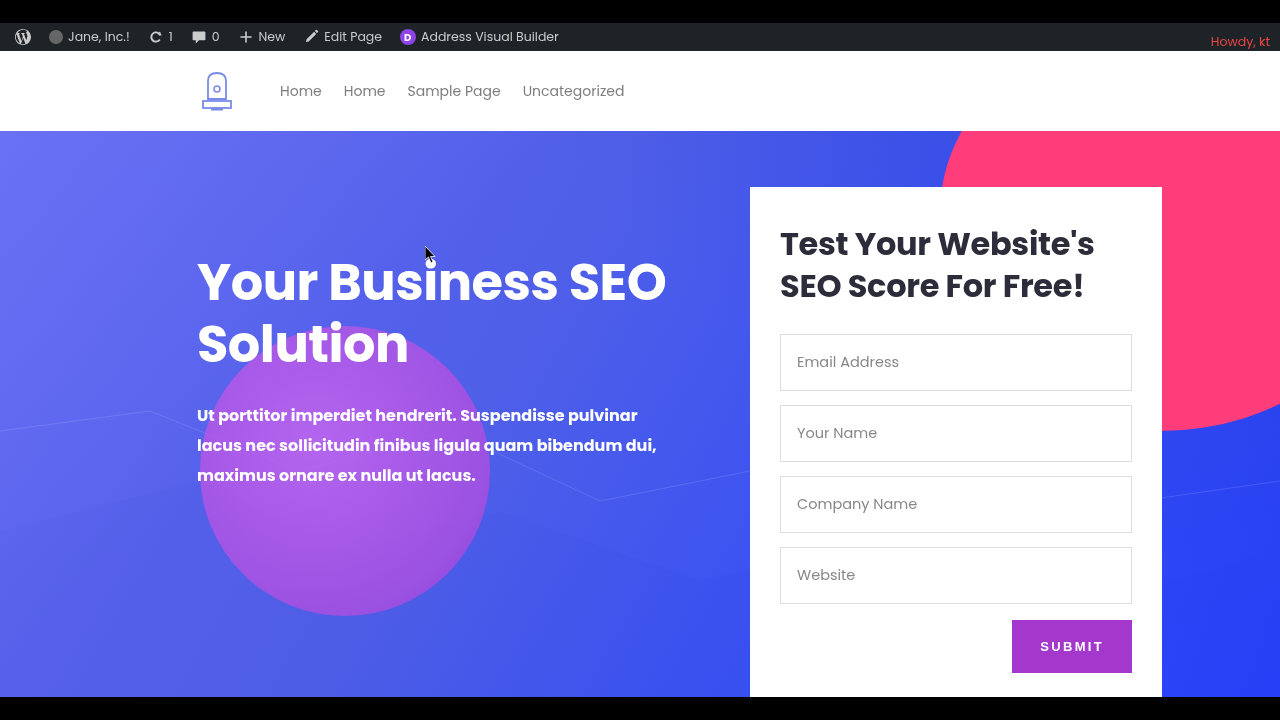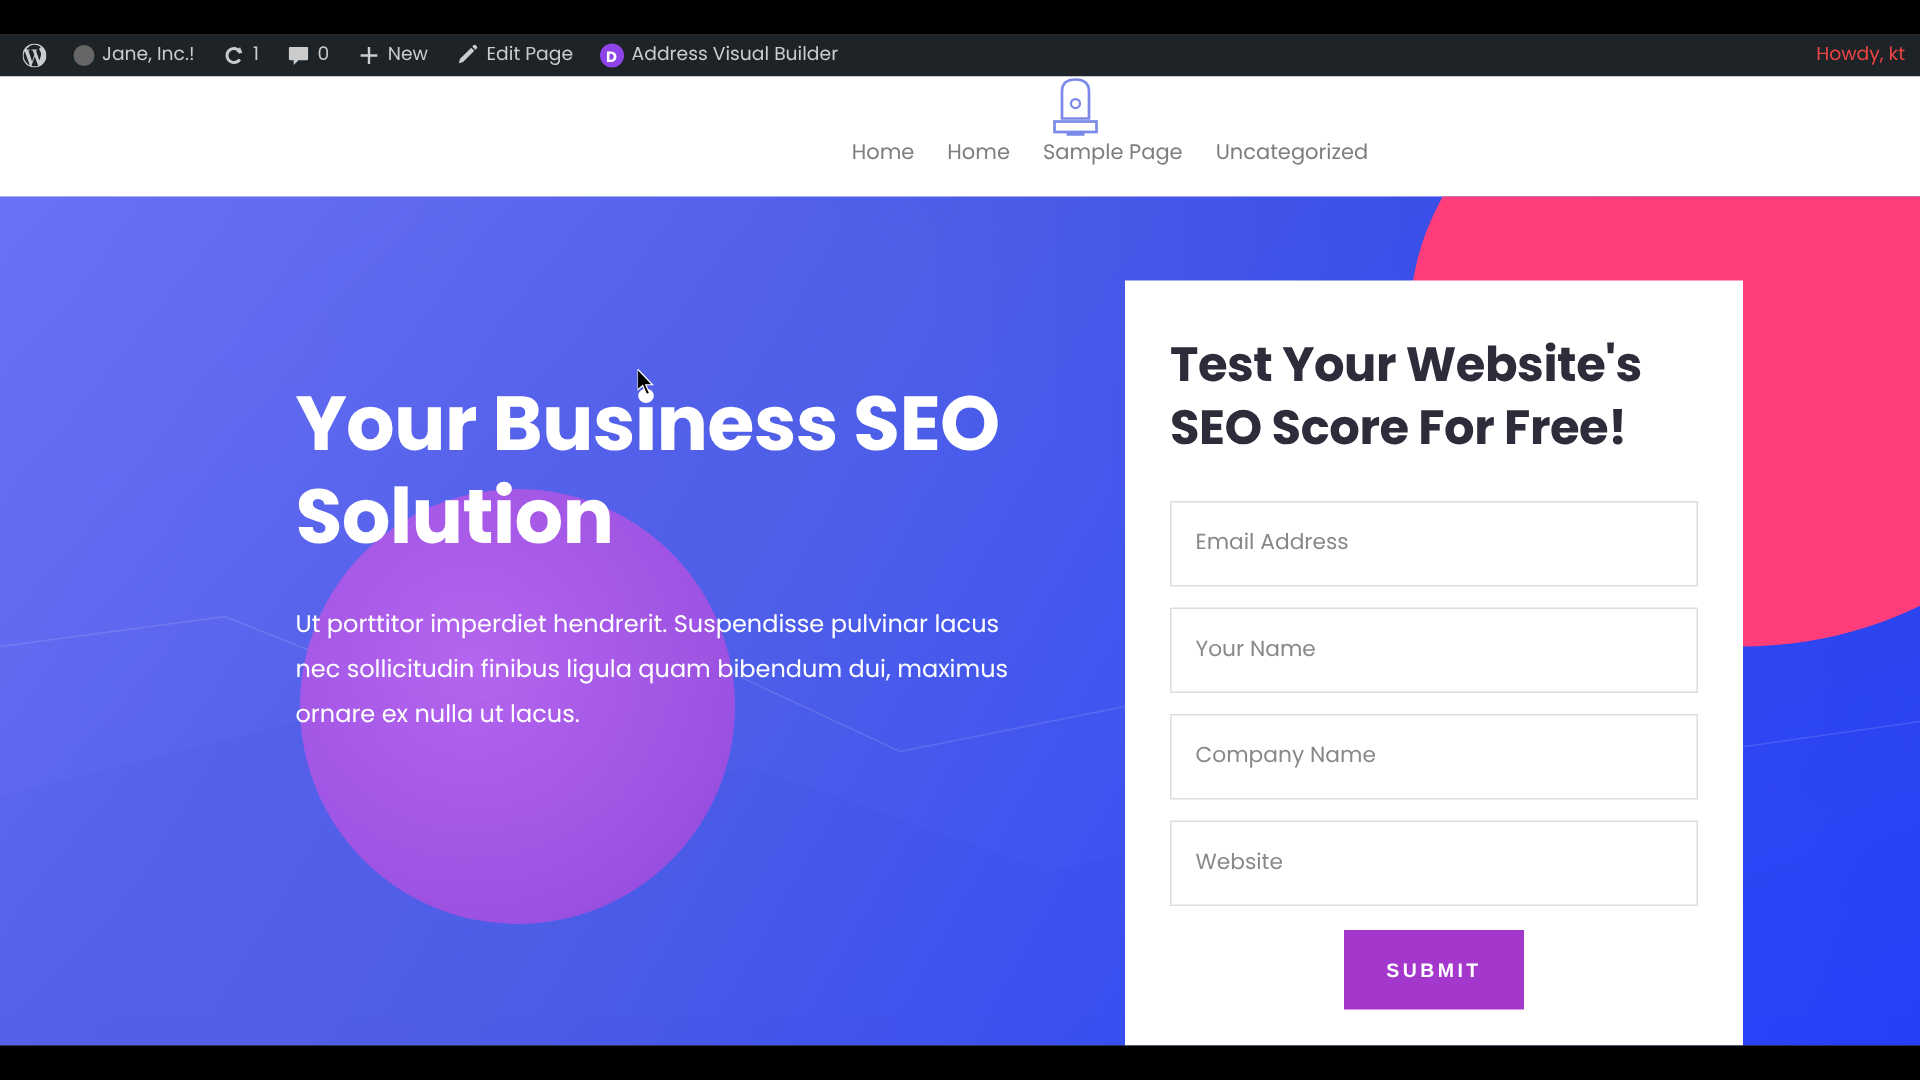--- a/index.html
+++ b/index.html
@@ -5,55 +5,55 @@
 * { margin: 0; padding: 0; box-sizing: border-box; }
 body { font-family: 'Segoe UI', Poppins, sans-serif; background: #000; width: 1280px; height: 720px; overflow: hidden; position: relative; }
 
 
 .letterbox-top { position: absolute; top: 0; left: 0; width: 1280px; height: 23px; background: #000; z-index: 100; }
 .letterbox-bottom { position: absolute; bottom: 0; left: 0; width: 1280px; height: 23px; background: #000; z-index: 100; }
 
 .viewport { position: absolute; top: 23px; left: 0; width: 1280px; height: 674px; background: #fff; }
 
 
-.admin-bar { height: 28px; background: #1d2327; color: #ccc; display: flex; align-items: center; font-size: 12.5px; padding: 0 6px; justify-content: space-between; }
+.admin-bar { height: 28px; background: #1d2327; color: #ccc; display: flex; align-items: flex-end; font-size: 12.5px; padding: 0 6px; justify-content: space-between; }
 .admin-left { display: flex; align-items: center; height: 100%; }
 .admin-item { display: flex; align-items: center; padding: 0 9px; height: 100%; cursor: pointer; color: #ccc; gap: 5px; }
 .wp-logo { width: 16px; height: 16px; fill: #ccc; }
 .site-icon { width: 14px; height: 14px; border-radius: 50%; background: #666; display: inline-block; }
 .admin-icon { width: 16px; height: 16px; fill: #ccc; }
 .divi-icon { width: 16px; height: 16px; border-radius: 50%; background: #8e44e9; position: relative; display: inline-block; }
 .divi-icon::before { content: 'D'; position: absolute; color: #fff; font-weight: bold; font-size: 10px; left: 4px; top: 1px; }
 .admin-right { display: flex; align-items: center; color: #ef4444; padding-right: 4px; }
 
 
-.site-header { height: 80px; background: #fff; display: flex; align-items: center; padding: 0 0 0 200px; flex-direction: column; }
+.site-header { height: 80px; background: #fff; display: flex; align-items: center; padding: 0 0 0 200px; }
 .logo { width: 34px; height: 40px; margin-right: 46px; }
 .nav-menu { display: flex; gap: 22px; }
 .nav-link { color: #7e7e7e; font-size: 14px; text-decoration: none; cursor: pointer; }
 
 
 .hero { position: relative; height: 566px; background: linear-gradient(120deg, #6366f1 0%, #4f5fe8 40%, #364ff4 70%, #2741ff 100%); overflow: hidden; padding-left: 40px; }
 .poly-bg { position: absolute; inset: 0; background: linear-gradient(135deg, rgba(120,140,255,0.3) 0%, transparent 30%), linear-gradient(45deg, transparent 60%, rgba(40,60,200,0.4) 100%); }
 .pink-blob { position: absolute; top: -120px; right: -100px; width: 440px; height: 420px; background: #ff3d7a; border-radius: 58% 42% 50% 50% / 48% 60% 40% 52%; }
 .purple-circle { position: absolute; top: 195px; left: 200px; width: 290px; height: 290px; background: radial-gradient(circle at 40% 40%, #c666f0 0%, #a94fe0 70%, #9640d8 100%); border-radius: 50%; opacity: 0.85; }
 .poly-lines { position: absolute; inset: 0; opacity: 0.12; }
 
 .hero-content { position: absolute; left: 197px; top: 120px; width: 480px; color: #fff; z-index: 5; }
 .hero-title { font-size: 51px; font-weight: 700; line-height: 1.22; letter-spacing: -0.5px; }
-.hero-desc { margin-top: 26px; font-size: 16px; line-height: 1.85; font-weight: 400; }
+.hero-desc { margin-top: 26px; font-size: 16px; line-height: 1.85; font-weight: 700; }
 .learn-more-btn { display: inline-block; margin-top: 32px; padding: 17px 30px; background: #fff; color: #2c2c54; font-size: 13.5px; font-weight: 700; letter-spacing: 2.3px; cursor: pointer; border: none; }
 
 
 .form-card { position: absolute; top: 56px; right: 118px; width: 412px; background: #fff; padding: 36px 30px 30px; z-index: 5; }
 .form-title { font-size: 32px; font-weight: 700; color: #2c2c3a; line-height: 1.3; letter-spacing: -0.3px; }
 .form-fields { margin-top: 28px; display: flex; flex-direction: column; gap: 14px; }
 .field { width: 100%; padding: 17px 16px; border: 1px solid #ddd; font-size: 14.5px; color: #333; font-family: inherit; }
 .field::placeholder { color: #888; }
-.submit-row { margin-top: 16px; display: flex; justify-content: center; }
+.submit-row { margin-top: 16px; display: flex; justify-content: flex-end; }
 .submit-btn { padding: 19px 28px; background: #a437cc; color: #fff; border: none; font-size: 13px; font-weight: 700; letter-spacing: 2.3px; cursor: pointer; }
 
 .cursor { position: absolute; top: 115px; left: 425px; z-index: 50; pointer-events: none; }
 </style>
 </head>
 <body>
 
 <div class="letterbox-top"></div>
 
 <div class="viewport">

